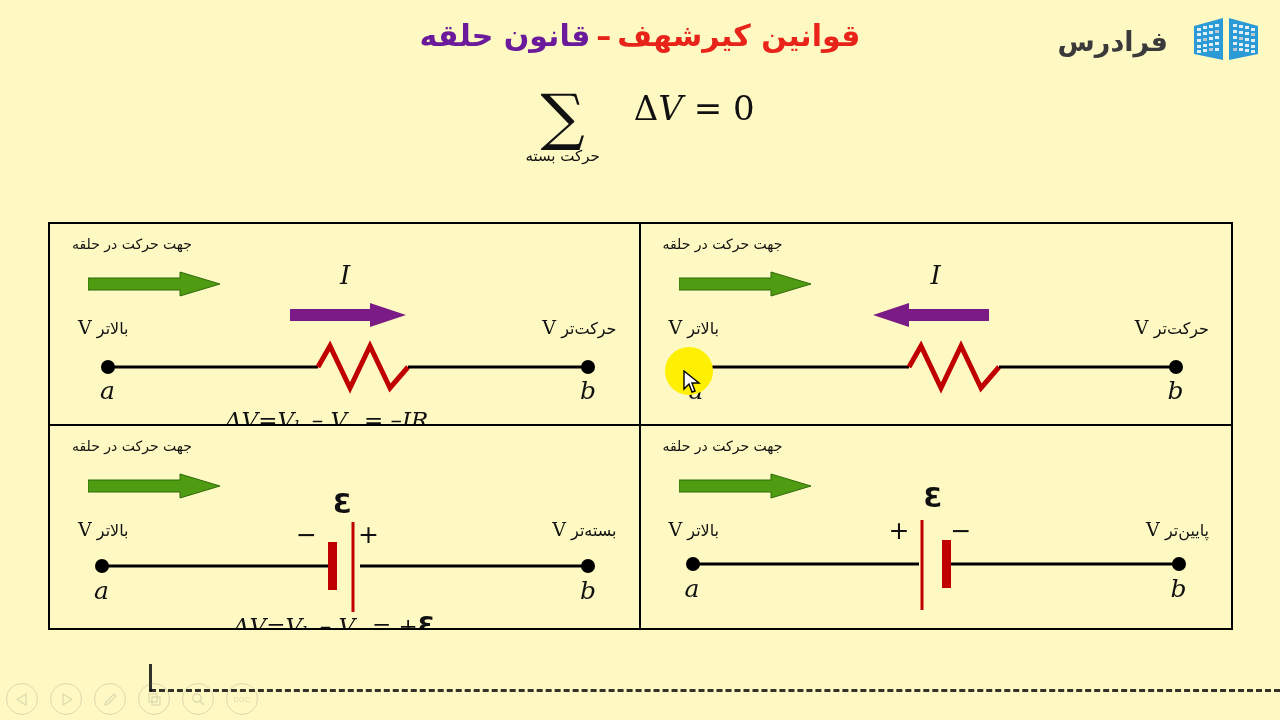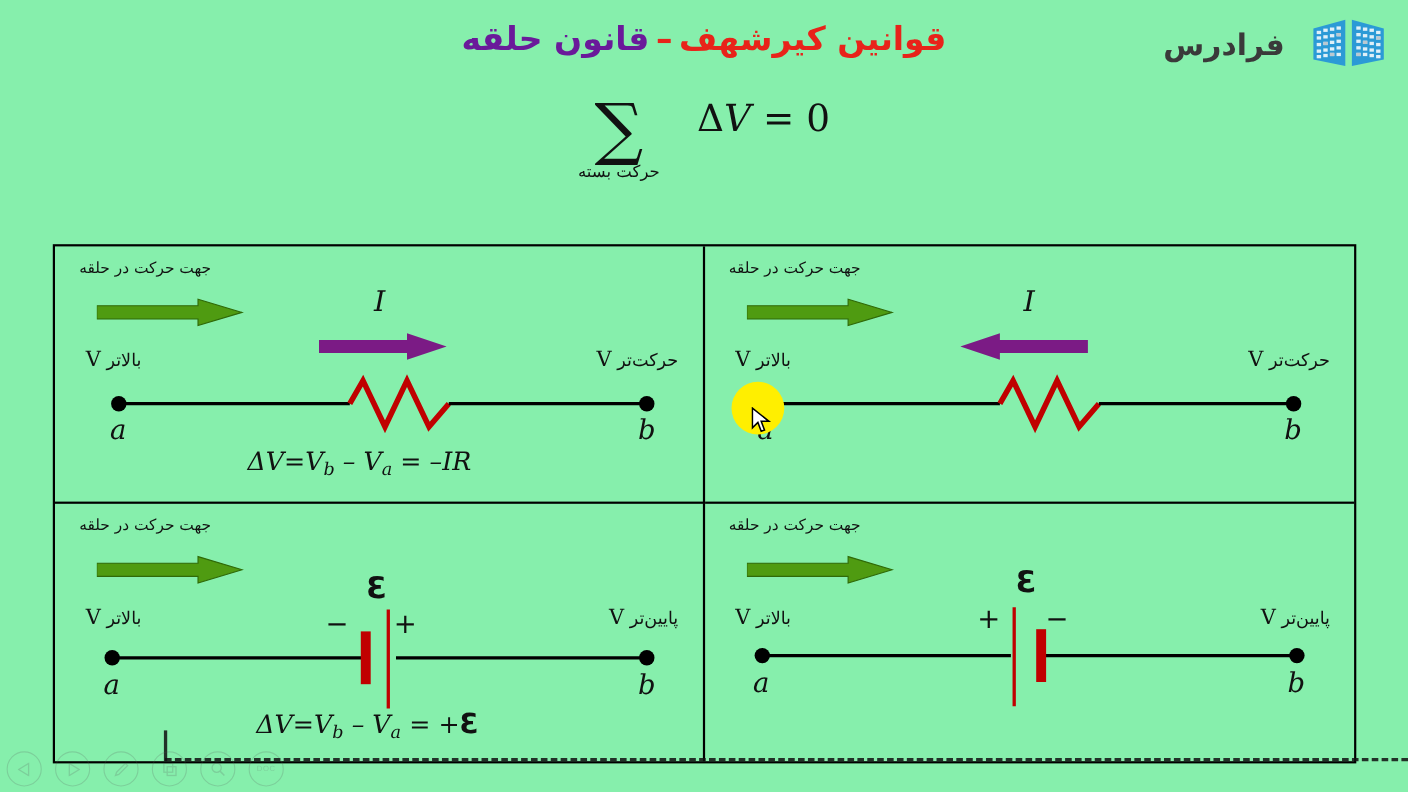--- a/index.html
+++ b/index.html
@@ -5,21 +5,21 @@
   html, body {
     margin: 0; padding: 0;
     width: 1280px; height: 720px;
     background: #ffffff;
     font-family: "Liberation Sans", sans-serif;
     overflow: hidden;
   }
   #slide {
     position: relative;
     width: 1280px; height: 720px;
-    background: #86efac;
+    background: #fef9c3;
   }
 
   
   .title {
     position: absolute;
     top: 18px; left: 0; width: 1280px;
     text-align: center;
     font-size: 30px;
     font-weight: bold;
     direction: rtl;
@@ -76,21 +76,21 @@
     font-size: 34px;
     color: #111;
     font-style: italic;
   }
   .dv-eq .up { font-style: normal; }
 
   
   .grid {
     position: absolute;
     left: 48px; top: 222px;
-    width: 1185px; height: 472px;
+    width: 1185px; height: 408px;
     border: 2px solid #000;
     box-sizing: border-box;
     display: grid;
     grid-template-columns: 1fr 1fr;
     grid-template-rows: 1fr 1fr;
   }
   .cell {
     position: relative;
     box-sizing: border-box;
     overflow: hidden;
@@ -377,21 +377,21 @@
         <polygon points="1,1 1,19 6,14 9,22 12,21 9,13 16,13" fill="#ffffff" stroke="#000" stroke-width="1.4"></polygon>
       </svg>
     </div>
 
     <div class="cell b-right">
       <div class="loop-caption">جهت حرکت در حلقه</div>
       <svg class="green-arrow" width="135" height="28" viewBox="0 0 135 28">
         <polygon points="0,8 92,8 92,2 132,14 92,26 92,20 0,20" fill="#4f9b11" stroke="#2f6a08" stroke-width="1"></polygon>
       </svg>
       <div class="v-higher"><span>بالاتر</span> <span class="vsym">V</span></div>
-      <div class="v-lower"><span>پایین‌تر</span> <span class="vsym">V</span></div>
+      <div class="v-lower"><span>بسته‌تر</span> <span class="vsym">V</span></div>
 
       <div class="eps-label" style="left:283px; top:62px;">Ɛ</div>
       <div class="sign-label" style="left:246px; top:94px;">−</div>
       <div class="sign-label" style="left:308px; top:94px;">+</div>
 
       <svg class="wire-svg" width="592" height="236" viewBox="0 0 592 236">
         <line x1="52" y1="140" x2="282" y2="140" stroke="#000" stroke-width="3"></line>
         <line x1="310" y1="140" x2="538" y2="140" stroke="#000" stroke-width="3"></line>
         <rect x="278" y="116" width="9" height="48" fill="#c00000"></rect>
         <line x1="303" y1="96" x2="303" y2="186" stroke="#c00000" stroke-width="3"></line>

